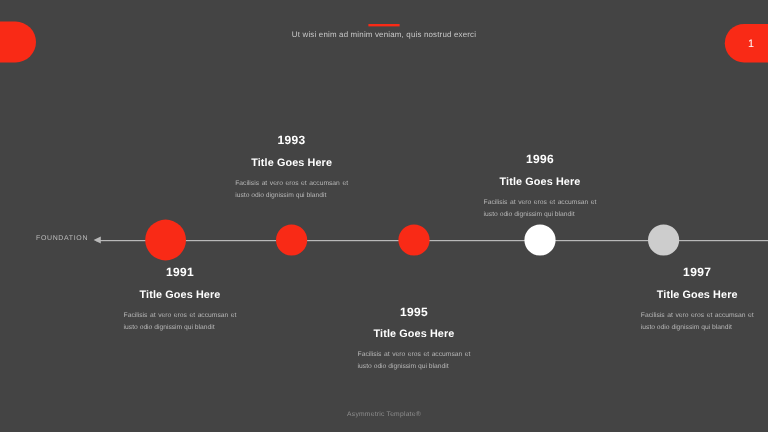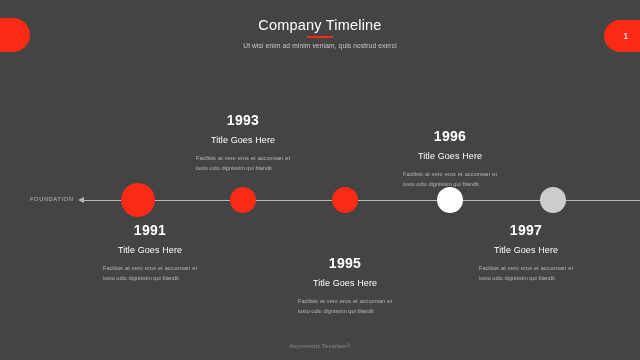--- a/index.html
+++ b/index.html
@@ -98,28 +98,28 @@
 
   
   .event {
     position:absolute;
     width:110px;
     transform:translateX(-50%);
     text-align:center;
   }
   .event .year {
     color:#ffffff;
-    font-size:14px;
+    font-size:10px;
     font-weight:bold;
     letter-spacing:.3px;
   }
   .event .title {
     color:#ffffff;
     font-size:9px;
-    font-weight:normal;
+    font-weight:bold;
     margin-top:7px;
     letter-spacing:.1px;
   }
   .event .desc {
     color:#b6b6b6;
     font-size:5.6px;
     line-height:1.85;
     margin-top:8px;
     text-align:justify;
     padding:0 8px;
@@ -140,21 +140,20 @@
 </style>
 </head>
 <body>
 
 <div class="blob-left"></div>
 <div class="blob-right">
   <span>1</span>
 </div>
 
 <div class="header">
-  <h1>Company Timeline</h1>
   <div class="rule"></div>
   <h2>Ut wisi enim ad minim veniam, quis nostrud exerci</h2>
 </div>
 
 <div class="axis">
   <div class="axis-line"></div>
   <div class="axis-arrow"></div>
   <div class="axis-label">FOUNDATION</div>
 </div>
 
@@ -177,20 +176,20 @@
       <div class="title">Title Goes Here</div>
       <div class="desc">Facilisis at vero eros et accumsan et iusto odio dignissim qui blandit</div>
     </div>
     <div class="node" style="left: 450px; width: 26px; height: 26px; background: rgb(255, 255, 255);"></div>
     <div class="event above" style="left: 450px; top: 128px;">
       <div class="year">1996</div>
       <div class="title">Title Goes Here</div>
       <div class="desc">Facilisis at vero eros et accumsan et iusto odio dignissim qui blandit</div>
     </div>
     <div class="node" style="left: 553px; width: 26px; height: 26px; background: rgb(205, 205, 205);"></div>
-    <div class="event below" style="left: 526px; top: 222px;">
+    <div class="event below" style="left: 581px; top: 222px;">
       <div class="year">1997</div>
       <div class="title">Title Goes Here</div>
       <div class="desc">Facilisis at vero eros et accumsan et iusto odio dignissim qui blandit</div>
     </div>
   </div>
 
 <div class="footer">Asymmetric Template®</div>
 
 </body></html>

